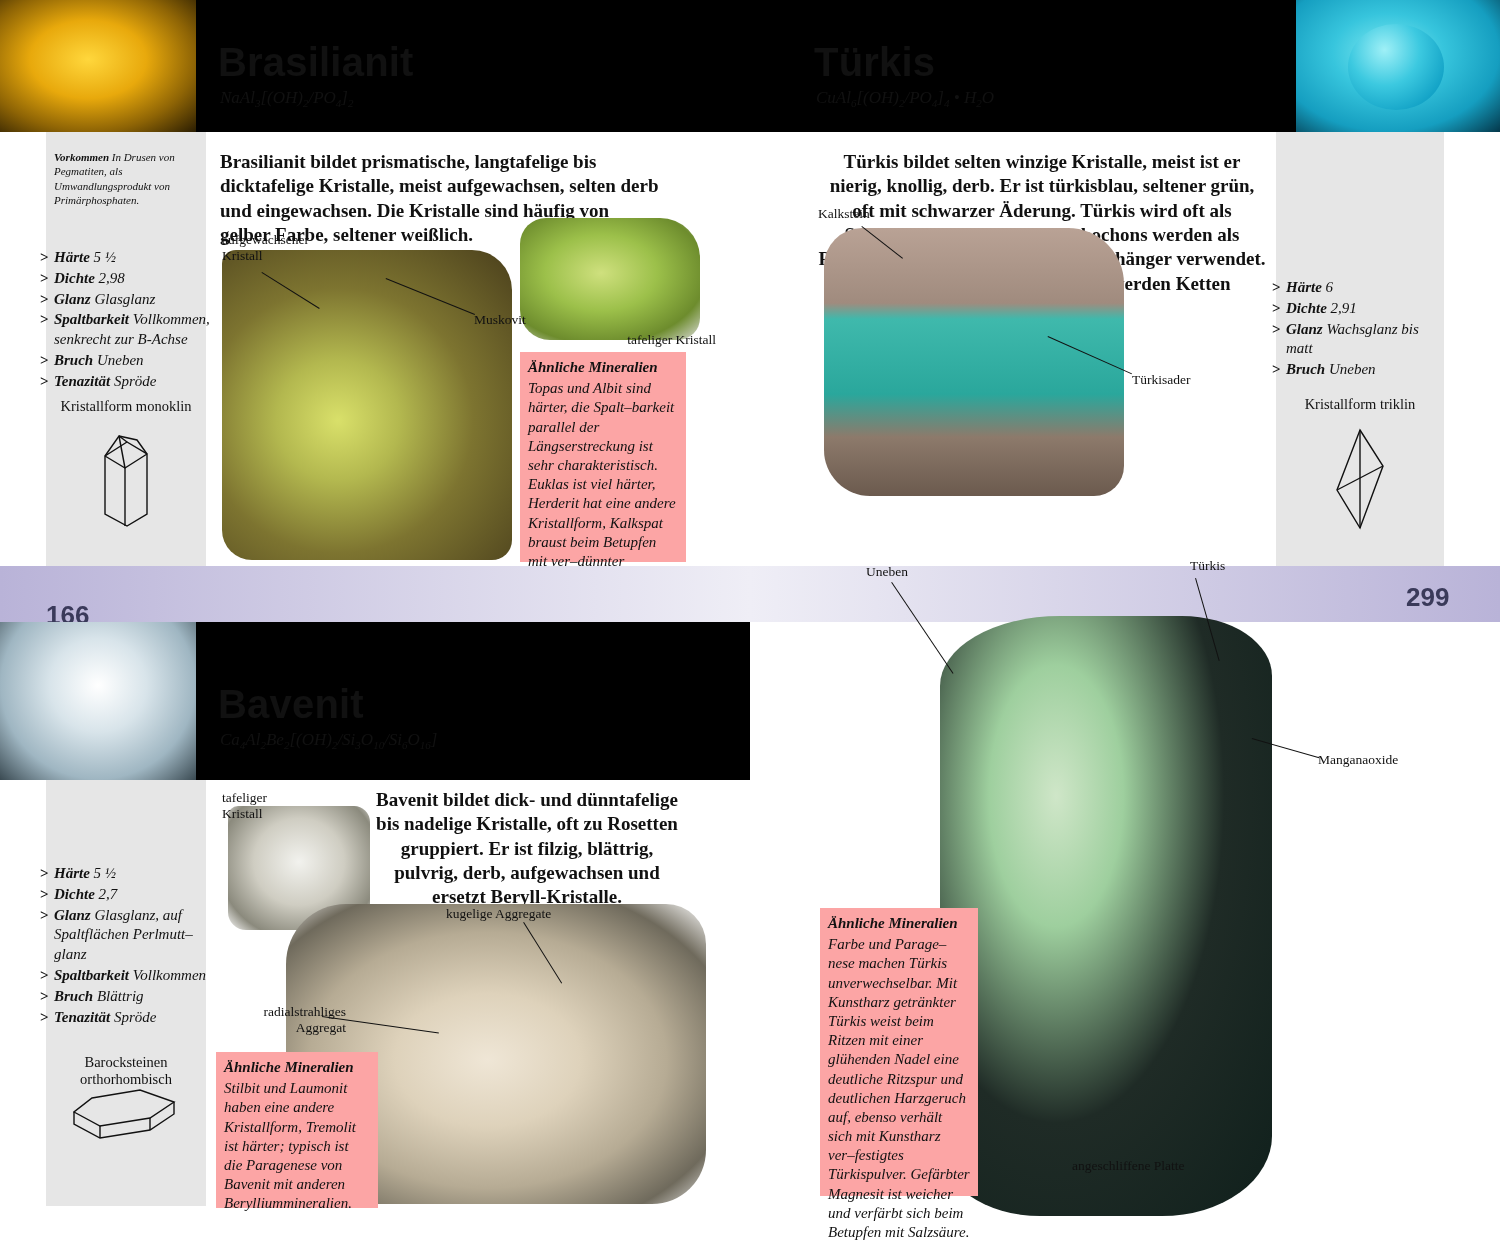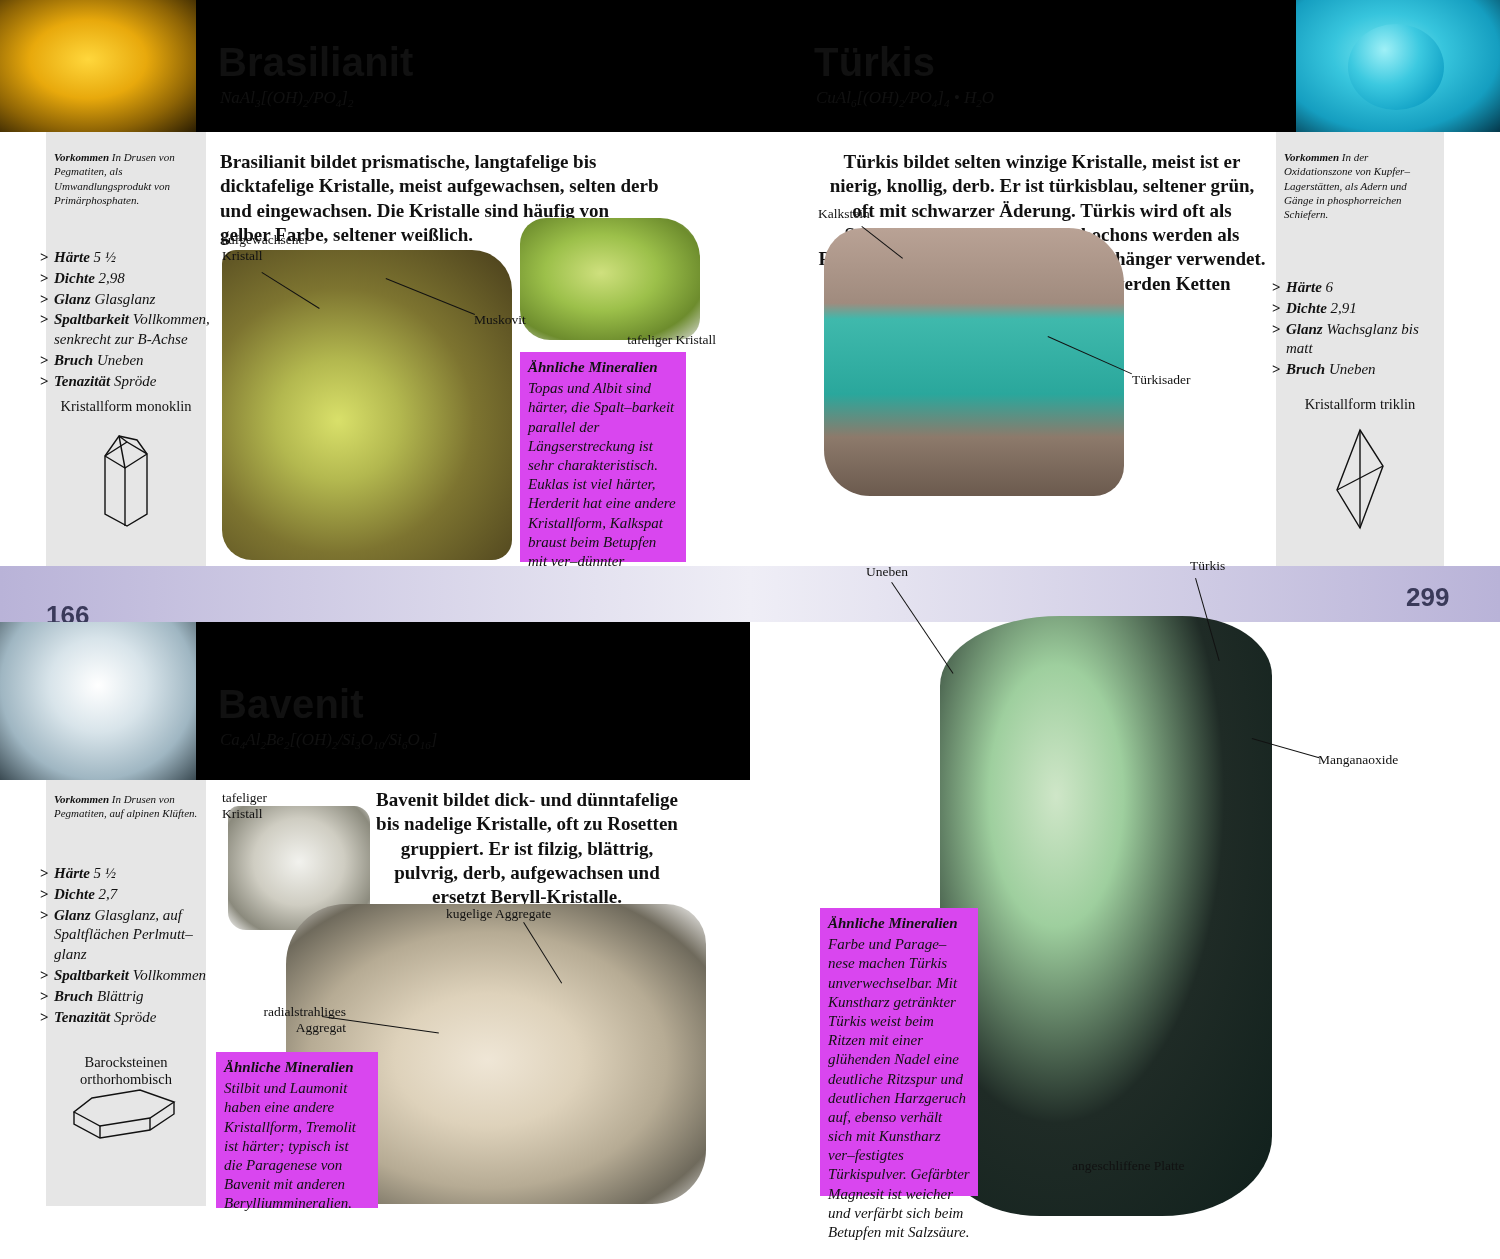--- a/index.html
+++ b/index.html
@@ -24,21 +24,21 @@
   .side b{font-style:italic;font-weight:bold;}
 
   .props{font-size:15px;line-height:1.32;}
   .props .row{display:flex;align-items:flex-start;margin-bottom:1px;}
   .props .gt{font-weight:bold;width:14px;flex:0 0 14px;font-style:normal;}
   .props .txt{font-style:italic;}
   .props .txt b{font-weight:bold;font-style:italic;}
 
   .kf-label{font-size:14.5px;text-align:center;}
 
-  .simbox{position:absolute;background:#d946ef;font-size:15px;line-height:1.28;
+  .simbox{position:absolute;background:#fca5a5;font-size:15px;line-height:1.28;
           font-style:italic;padding:6px 8px 8px 8px;box-sizing:border-box;}
   .simbox b{font-weight:bold;font-style:italic;display:block;margin-bottom:2px;}
 
   .callout{position:absolute;font-size:13.5px;line-height:1.2;color:#111;}
   .callout.center{text-align:right;}
 
   .leader{position:absolute;background:#111;height:1px;transform-origin:0 0;}
 
   .pagenum{position:absolute;font-family:"Liberation Sans", sans-serif;
            font-weight:bold;font-size:26px;color:#3a3a5a;}
@@ -158,24 +158,20 @@
   <div class="photo ph-turk-thumb" style="left:1296px;top:0;width:204px;height:132px;"></div>
   <div class="photo" style="left:1348px;top:24px;width:96px;height:86px;border-radius:50%;
               background:radial-gradient(ellipse at 38% 30%, #9ff0f7 0%, #3cc9e0 42%, #12a2c6 78%, #0a5f7c 100%);"></div>
 
   <div style="position:absolute;left:814px;top:40px;width:400px;" class="title">Türkis</div>
   <div style="position:absolute;left:816px;top:88px;" class="formula">
        CuAl<sub>6</sub>[(OH)<sub>2</sub>/PO<sub>4</sub>]<sub>4</sub> • H<sub>2</sub>O</div>
 
   <div class="greybox" style="left:1276px;top:132px;width:168px;height:434px;"></div>
 
-  <div class="side" style="position:absolute;left:1284px;top:150px;width:152px;">
-    <b>Vorkommen</b>
-    <span>In der Oxidationszone von Kupfer–Lagerstätten, als Adern und Gänge in phosphorreichen Schiefern.</span>
-  </div>
 
   <div class="props" style="position:absolute;left:1272px;top:278px;width:172px;">
     <div class="row">
         <span class="gt">&gt;</span>
         <span class="txt"><b>Härte</b> 6</span>
       </div>
     <div class="row">
         <span class="gt">&gt;</span>
         <span class="txt"><b>Dichte</b> 2,91</span>
       </div>
@@ -218,24 +214,20 @@
 
   <div class="blackbar" style="left:0;top:622px;width:750px;height:158px;"></div>
   <div class="photo ph-baven-thumb" style="left:0;top:622px;width:196px;height:158px;"></div>
 
   <div style="position:absolute;left:218px;top:682px;width:460px;" class="title">Bavenit</div>
   <div style="position:absolute;left:220px;top:730px;" class="formula">
        Ca<sub>4</sub>Al<sub>2</sub>Be<sub>2</sub>[(OH)<sub>2</sub>/Si<sub>3</sub>O<sub>10</sub>/Si<sub>6</sub>O<sub>16</sub>]</div>
 
   <div class="greybox" style="left:46px;top:780px;width:160px;height:426px;"></div>
 
-  <div class="side" style="position:absolute;left:54px;top:792px;width:145px;">
-    <b>Vorkommen</b>
-    <span>In Drusen von Pegmatiten, auf alpinen Klüften.</span>
-  </div>
 
   <div class="props" style="position:absolute;left:40px;top:864px;width:172px;">
     <div class="row">
         <span class="gt">&gt;</span>
         <span class="txt"><b>Härte</b> 5 ½</span>
       </div>
     <div class="row">
         <span class="gt">&gt;</span>
         <span class="txt"><b>Dichte</b> 2,7</span>
       </div>

